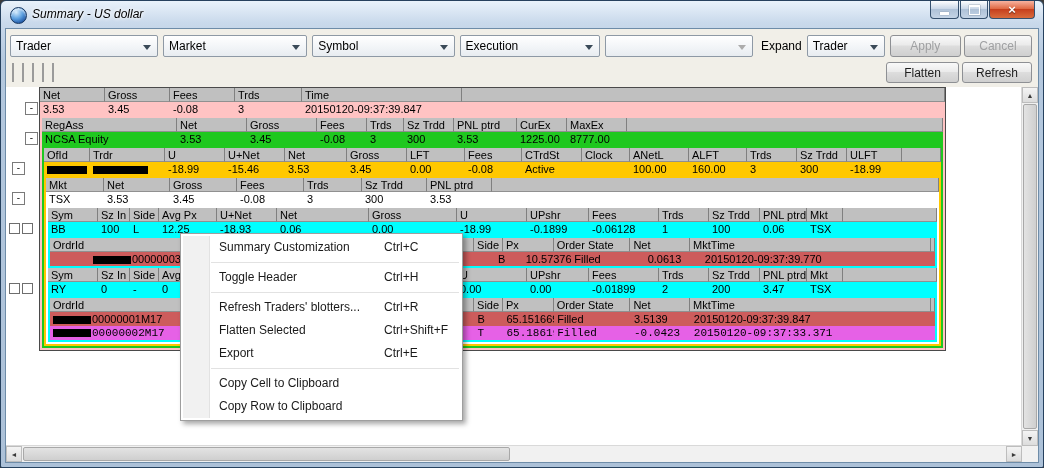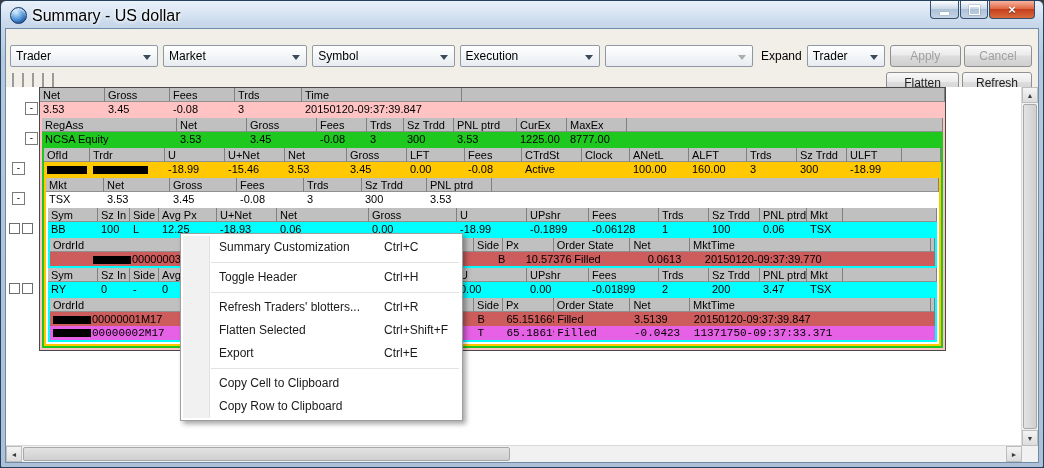--- a/index.html
+++ b/index.html
@@ -4,33 +4,33 @@
 <style>
   html,body{margin:0;padding:0;background:#3C3C3C;font-family:"Liberation Sans",sans-serif;}
   .stage{position:relative;width:1044px;height:468px;overflow:hidden;}
   
   .frame{position:absolute;inset:0;border:1px solid #26415E;border-radius:6px 6px 2px 2px;
     background:linear-gradient(180deg,#E9F2FB 0%,#C9D9EB 22px,#B4C8DE 60px,#ACC1D8 100%);}
   .titlebar{position:relative;height:27px;}
   .app-icon{position:absolute;left:9px;top:6px;width:15px;height:15px;border-radius:50%;
     background:radial-gradient(circle at 35% 28%,#D6ECFC,#5CA0E0 45%,#1D55A4 80%);
     border:1px solid #16365F;box-shadow:inset 0 2px 2px rgba(255,255,255,.6);}
-  .title-text{position:absolute;left:31px;top:6px;font-size:16px;color:#000;text-shadow:0 0 4px #fff,0 0 4px #fff;}
+  .title-text{position:absolute;left:31px;top:6px;font-size:12px;color:#000;text-shadow:0 0 4px #fff,0 0 4px #fff;font-style:italic;}
   .winbtns{position:absolute;right:8px;top:0;display:flex;}
   .wbtn{height:18px;border:1px solid #35506E;border-top:none;border-radius:0 0 4px 4px;
     background:linear-gradient(180deg,#FDFEFF,#CBD8E8 45%,#AFC2D8 50%,#C4D4E6);
     display:flex;align-items:center;justify-content:center;margin-left:1px;box-sizing:border-box;}
   .wbtn.min{width:29px}.wbtn.max{width:28px}
   .wbtn.close{width:46px;background:linear-gradient(180deg,#F7B3A0,#E06A45 45%,#C6401E 50%,#D96B3C);color:#fff;
     font-weight:bold;font-size:13px;text-shadow:0 1px 1px rgba(0,0,0,.5);}
   .glyph-min{display:inline-block;width:9px;height:3px;background:#fff;box-shadow:0 0 1px #345;margin-top:7px;}
   .glyph-max{display:inline-block;width:9px;height:7px;border:1px solid #fff;border-top:2px solid #fff;box-shadow:0 0 1px #345;}
   .client{position:absolute;left:4px;right:4px;top:27px;bottom:4px;border:1px solid #6E8CA8;background:#F1EFE8;overflow:hidden;}
   
-  .row1{display:flex;align-items:center;padding:16px 4px 0 4px;}
+  .row1{display:flex;align-items:center;padding:6px 4px 0 4px;}
   .row2{display:flex;align-items:center;padding:5px 4px 0 6px;}
   .combo{height:22px;box-sizing:border-box;border:1px solid #8E99A5;border-radius:2px;
     background:linear-gradient(180deg,#FFFFFF,#F1F4F7 60%,#E8ECF0);display:flex;align-items:center;
     font-size:12px;color:#000;padding-left:5px;position:relative;margin-right:5px;}
   .combo .arr{position:absolute;right:6px;top:9px;width:0;height:0;border-left:4px solid transparent;
     border-right:4px solid transparent;border-top:5px solid #3A4A58;}
   .combo.dis .arr{border-top-color:#ACACAC;}
   .expand-label{font-size:12px;color:#000;margin:0 5px 0 3px;}
   .btn{height:22px;box-sizing:border-box;border:1px solid #8E9094;border-radius:3px;font-size:12px;color:#1E1E1E;
     background:linear-gradient(180deg,#F9F9F9,#EBEBEB 45%,#DDDDDD 50%,#CFCFCF);
@@ -345,21 +345,21 @@
                             <div class="cell" style="width: 60px;">3.5139</div>
                             <div class="cell" style="width: 242px;">20150120-09:37:39.847</div>
                             <div class="cell fill"></div>
                           </div>
                           <div class="trow" style="background: rgb(230, 97, 230); font-family: Liberation Mono, monospace;">
                             <div class="cell" style="width: 426px;"><span class="redact" style="width: 38px;"></span>00000002M17</div>
                             <div class="cell" style="width: 29px;">T</div>
                             <div class="cell" style="width: 51px;">65.186195</div>
                             <div class="cell" style="width: 77px;">Filled</div>
                             <div class="cell" style="width: 60px;">-0.0423</div>
-                            <div class="cell" style="width: 242px;">11371750-09:37:33.371</div>
+                            <div class="cell" style="width: 242px;">20150120-09:37:33.371</div>
                             <div class="cell fill"></div>
                           </div>
                         </div>
                       </div>
                     </div>
                   </div>
                 </div>
               </div>
             </div>
         <div class="minusbox" style="left: 19px; top: 15px;">-</div>

